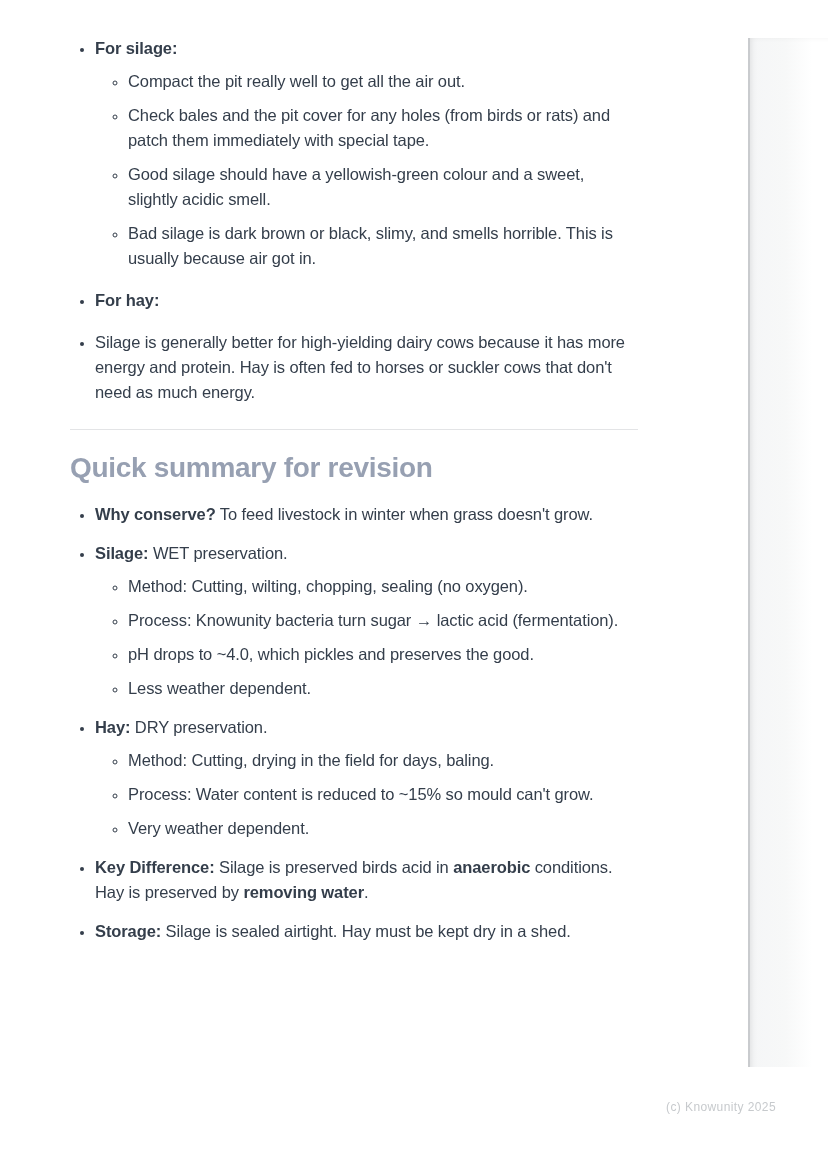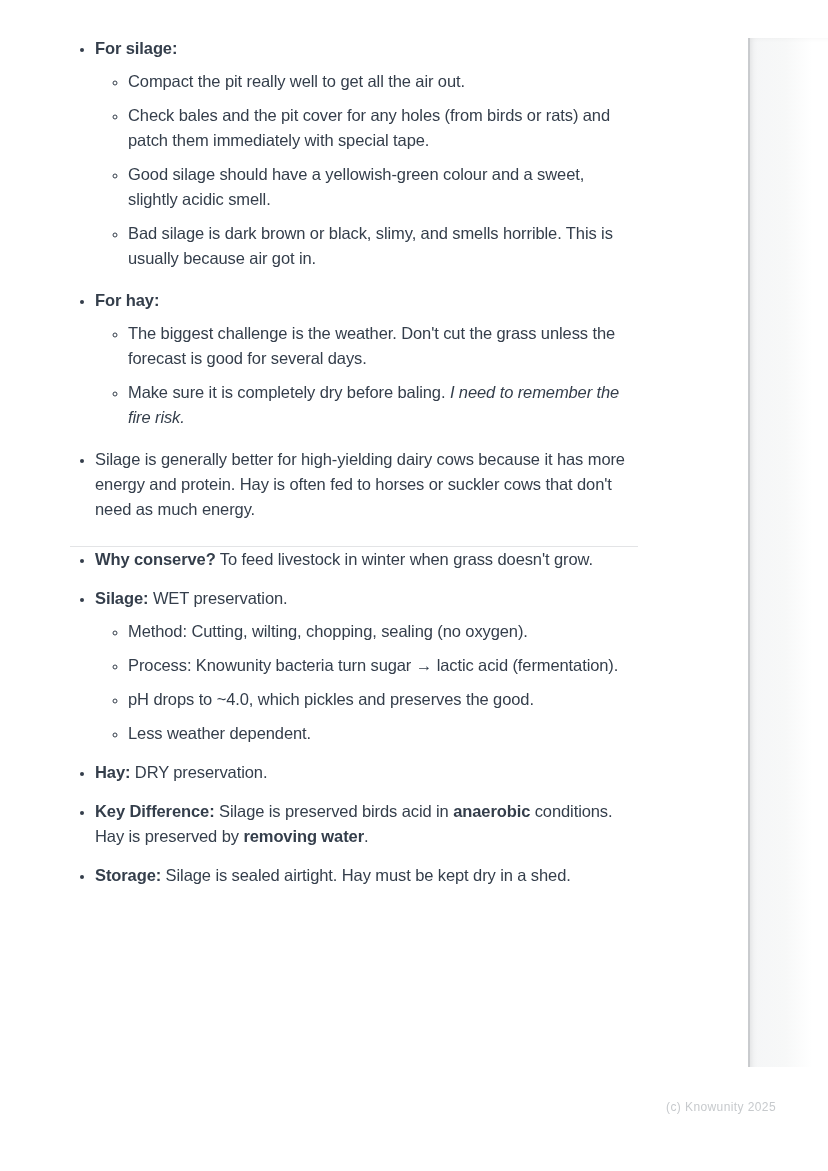--- a/index.html
+++ b/index.html
@@ -79,39 +79,41 @@
 
 <div class="doc">
 
   <ul class="top-list list-a">
       <li><span class="b">For silage:</span><ul class="sub-list">
           <li><span>Compact the pit really well to get all the air out.</span></li>
           <li><span>Check bales and the pit cover for any holes (from birds or rats) and patch them immediately with special tape.</span></li>
           <li><span>Good silage should have a yellowish-green colour and a sweet, slightly acidic smell.</span></li>
           <li><span>Bad silage is dark brown or black, slimy, and smells horrible. This is usually because air got in.</span></li>
         </ul></li>
-      <li><span class="b">For hay:</span><ul class="sub-list">
-          <li><span>The biggest challenge is the weather. Don't cut the grass unless the forecast is good for several days.</span></li>
-          <li><span>Make sure it is completely dry before baling. </span><span class="i">I need to remember the fire risk.</span></li>
-        </ul></li>
+      <li><span class="b">For hay:</span></li>
       <li><span>Silage is generally better for high-yielding dairy cows because it has more energy and protein. Hay is often fed to horses or suckler cows that don't need as much energy.</span></li>
     </ul>
 
   <hr class="divider">
 
+  <h1 class="summary-heading">Quick summary for revision</h1>
 
   <ul class="top-list list-b">
       <li><span class="b">Why conserve?</span><span> To feed livestock in winter when grass doesn't grow.</span></li>
       <li><span class="b">Silage:</span><span> WET preservation.</span><ul class="sub-list">
           <li><span>Method: Cutting, wilting, chopping, sealing (no oxygen).</span></li>
           <li><span>Process: Knowunity bacteria turn sugar → lactic acid (fermentation).</span></li>
           <li><span>pH drops to ~4.0, which pickles and preserves the good.</span></li>
           <li><span>Less weather dependent.</span></li>
         </ul></li>
-      <li><span class="b">Hay:</span><span> DRY preservation.</span></li>
+      <li><span class="b">Hay:</span><span> DRY preservation.</span><ul class="sub-list">
+          <li><span>Method: Cutting, drying in the field for days, baling.</span></li>
+          <li><span>Process: Water content is reduced to ~15% so mould can't grow.</span></li>
+          <li><span>Very weather dependent.</span></li>
+        </ul></li>
       <li><span class="b">Key Difference:</span><span> Silage is preserved birds acid in </span><span class="b">anaerobic</span><span> conditions. Hay is preserved by </span><span class="b">removing water</span><span>.</span></li>
       <li><span class="b">Storage:</span><span> Silage is sealed airtight. Hay must be kept dry in a shed.</span></li>
     </ul>
 
 </div>
 
 <div class="next-page-edge"></div>
 
 <div class="footer-copyright">(c) Knowunity 2025</div>
 

